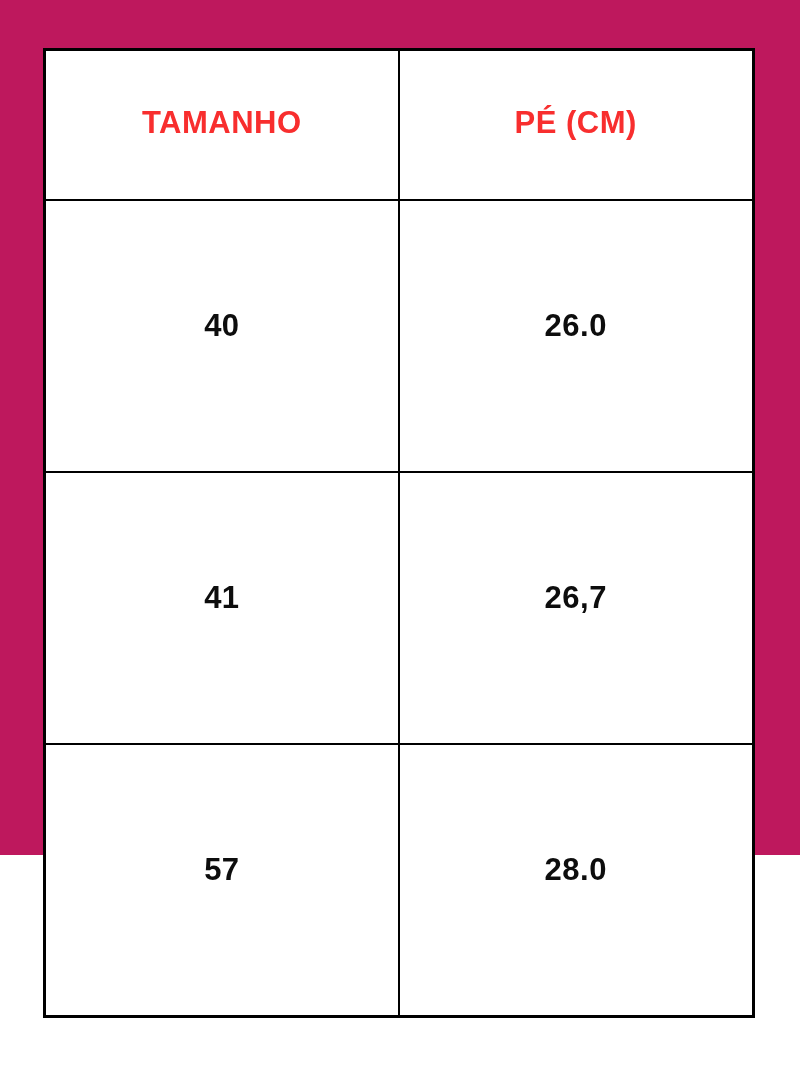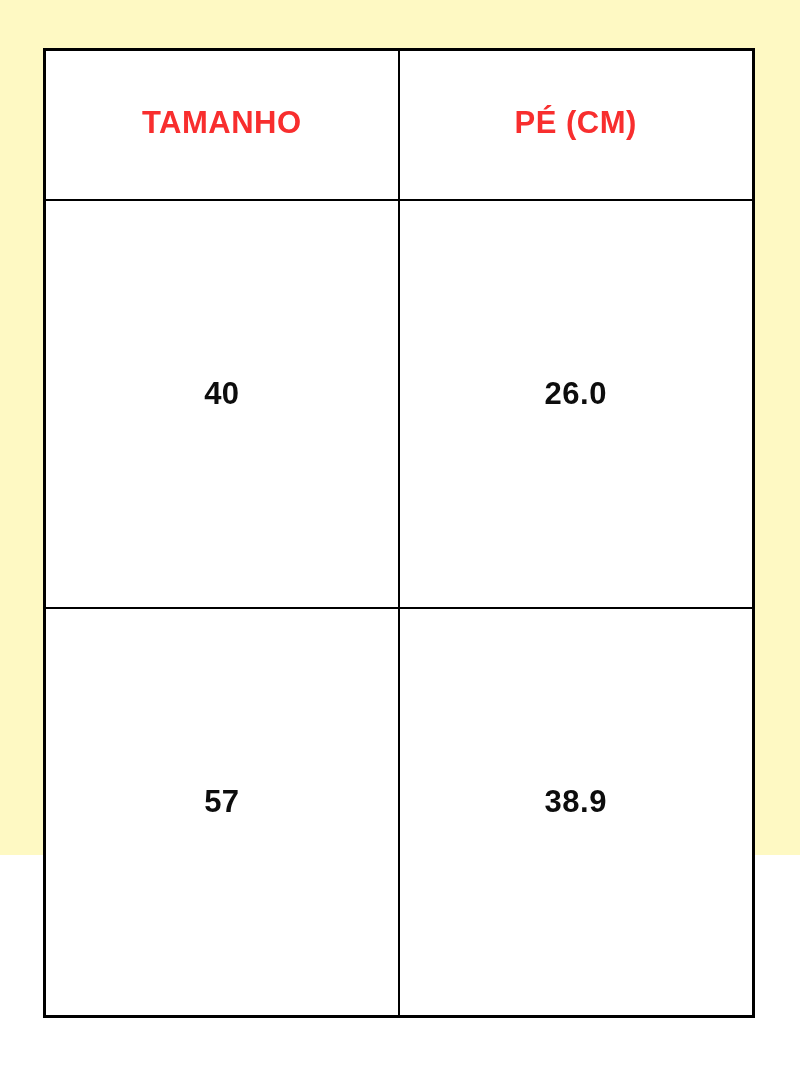--- a/index.html
+++ b/index.html
@@ -12,21 +12,21 @@
     height: 1067px;
     background: #ffffff;
     font-family: "Liberation Sans", sans-serif;
     overflow: hidden;
   }
 
   #page {
     position: relative;
     width: 800px;
     height: 855px;
-    background: #fef9c3;
+    background: #be185d;
   }
 
   
   .size-table {
     position: absolute;
     left: 43px;
     top: 48px;
     width: 709px;   
     height: 970px;  
     border-collapse: collapse;
@@ -90,19 +90,23 @@
         <th>PÉ (CM)</th>
       </tr>
     </thead>
 
     <tbody>
       <tr>
         <td class="size-value">40</td>
         <td class="foot-value">26.0</td>
       </tr>
       <tr>
+        <td class="size-value">41</td>
+        <td class="foot-value">26,7</td>
+      </tr>
+      <tr>
         <td class="size-value">57</td>
-        <td class="foot-value">38.9</td>
+        <td class="foot-value">28.0</td>
       </tr>
     </tbody>
   </table>
 
 </div>
 
 </body></html>

